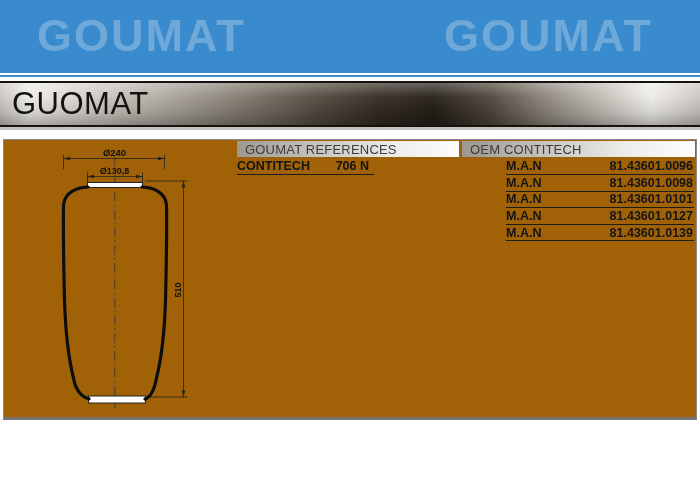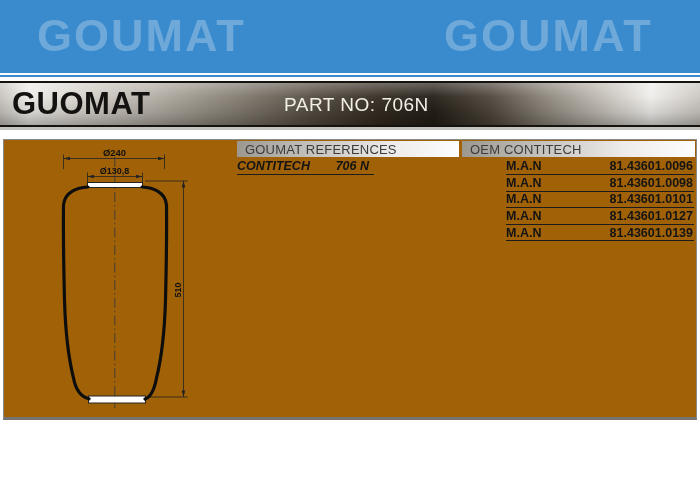--- a/index.html
+++ b/index.html
@@ -17,21 +17,21 @@
   
   .brandbar{position:absolute;left:0;top:81px;width:700px;height:46px;box-sizing:border-box;
     border-top:2px solid #16130f;border-bottom:2px solid #16130f;
     background:
       linear-gradient(180deg, rgba(255,255,255,0.30) 0%, rgba(255,255,255,0.05) 32%,
                       rgba(0,0,0,0.10) 70%, rgba(0,0,0,0.28) 100%),
       linear-gradient(90deg,#c6c2bc 0%,#edebe7 4%,#dcd8d2 10%,#b3ada4 22%,#837c71 34%,
                       #544c41 45%,#352d23 54%,#251f17 62%,#4e463c 70%,#8d867c 78%,
                       #c2bdb5 86%,#efedea 93%,#cac6c0 100%);
     box-shadow:0 3px 0 rgba(150,145,138,0.55);}
-  .logo{position:absolute;left:12px;top:5px;font-size:31px;font-weight:700;
+  .logo{position:absolute;left:12px;top:5px;font-size:31px;font-weight:400;
         letter-spacing:0.5px;color:#141210;line-height:1;}
   .partno{position:absolute;left:284px;top:12px;font-size:19px;letter-spacing:0.5px;
           color:#f2efe9;line-height:1;}
 
   
   .content{position:absolute;left:3px;top:139px;width:692px;height:277px;background:#a16207;
            border:1px solid #8a8a8a;border-bottom:3px solid #767472;}
   .drawing{position:absolute;left:0;top:0;}
 
   
@@ -42,41 +42,40 @@
           padding:1px 0 0 8px;font-size:13px;color:#3c3c3c;letter-spacing:0.2px;
           background:linear-gradient(90deg,#9c978f 0%,#c7c4bf 35%,#edecea 70%,#fdfdfd 100%);}
   .bar-cross{width:222px;}
   .bar-oem{left:4px;width:233px;}
   .rows{position:absolute;top:18.4px;left:0;}
   .rows-cross{width:137px;}
   .rows-oem{width:236px;}
   .ref-row{display:flex;justify-content:space-between;align-items:flex-end;
            height:16.6px;box-sizing:border-box;border-bottom:1px solid #1c1c1c;
            font-size:12.5px;font-weight:700;color:#141414;line-height:1.1;}
-  .rows-cross .ref-row{padding-right:5px;font-style:italic;}
+  .rows-cross .ref-row{padding-right:5px;}
   .rows-oem .ref-row{padding-right:1px;margin-left:48px;}
 
   
   .dimtxt{font-family:"Liberation Sans",sans-serif;font-weight:700;fill:#111;}
 </style>
 </head>
 <body>
 
 <div class="page">
 
   <div class="banner">
     <span class="wm wm1">GOUMAT</span>
     <span class="wm wm2">GOUMAT</span>
   </div>
 
   <div class="blue-line"></div>
 
   <div class="brandbar">
     <span class="logo">GUOMAT</span>
-    <span class="partno">PART NO: 706N</span>
   </div>
 
   <div class="content">
 
     <svg class="drawing" width="234" height="277" viewBox="4 140 234 277" xmlns="http://www.w3.org/2000/svg">
 
       <line x1="114.8" y1="157" x2="114.8" y2="408" stroke="#3a3a3a" stroke-width="0.9" stroke-dasharray="10 3 1.6 3"></line>
 
       <text class="dimtxt" x="114.5" y="155.5" font-size="9.5" text-anchor="middle">Ø240</text>
       <line x1="63.5" y1="158.5" x2="164.5" y2="158.5" stroke="#222" stroke-width="0.8"></line>

